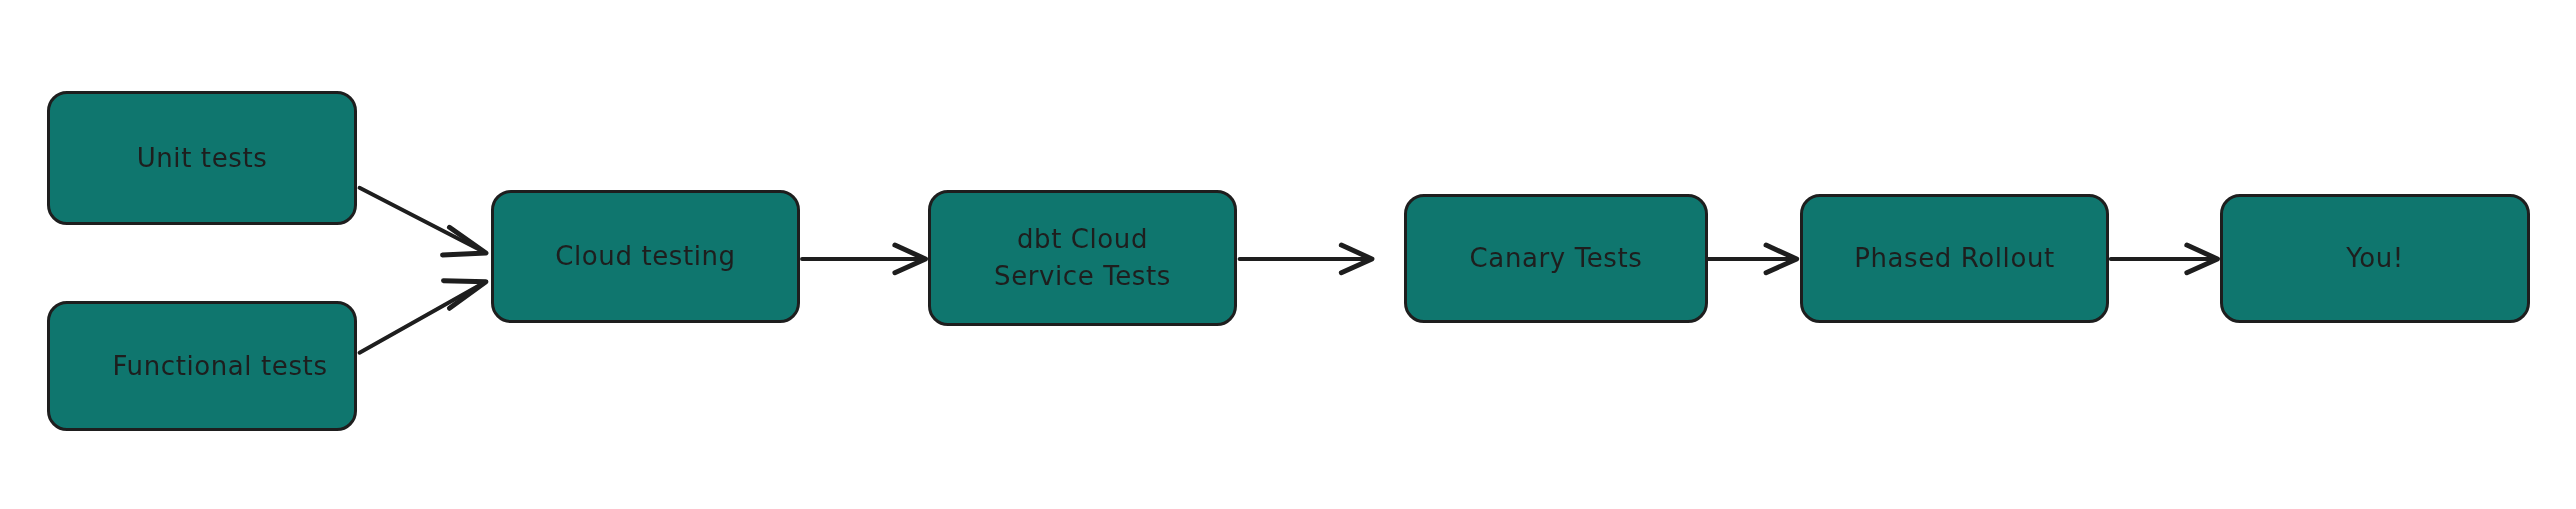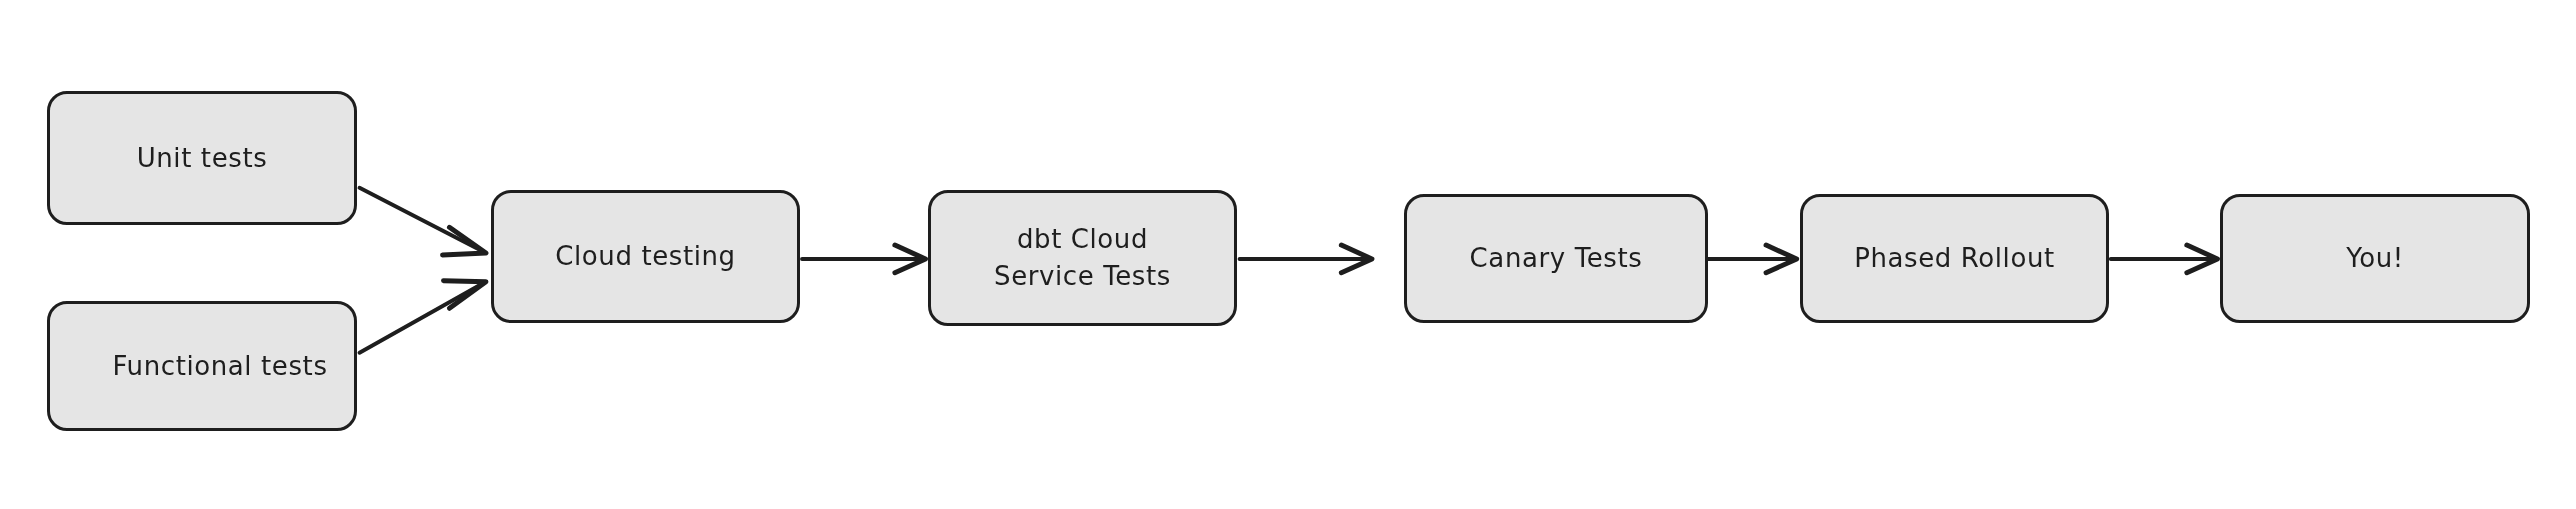--- a/index.html
+++ b/index.html
@@ -23,21 +23,21 @@
     position: absolute;
     left: 0;
     top: 0;
     width: 2576px;
     height: 510px;
     pointer-events: none;
   }
   .node {
     position: absolute;
     box-sizing: border-box;
-    background: #e5e5e5;
+    background: #0f766e;
     border: 3px solid #701a75;
     border-radius: 20px;
     display: flex;
     align-items: center;
     justify-content: center;
     text-align: center;
   }
   .node-label {
     font-family: "DejaVu Sans", sans-serif;
     font-size: 26px;

